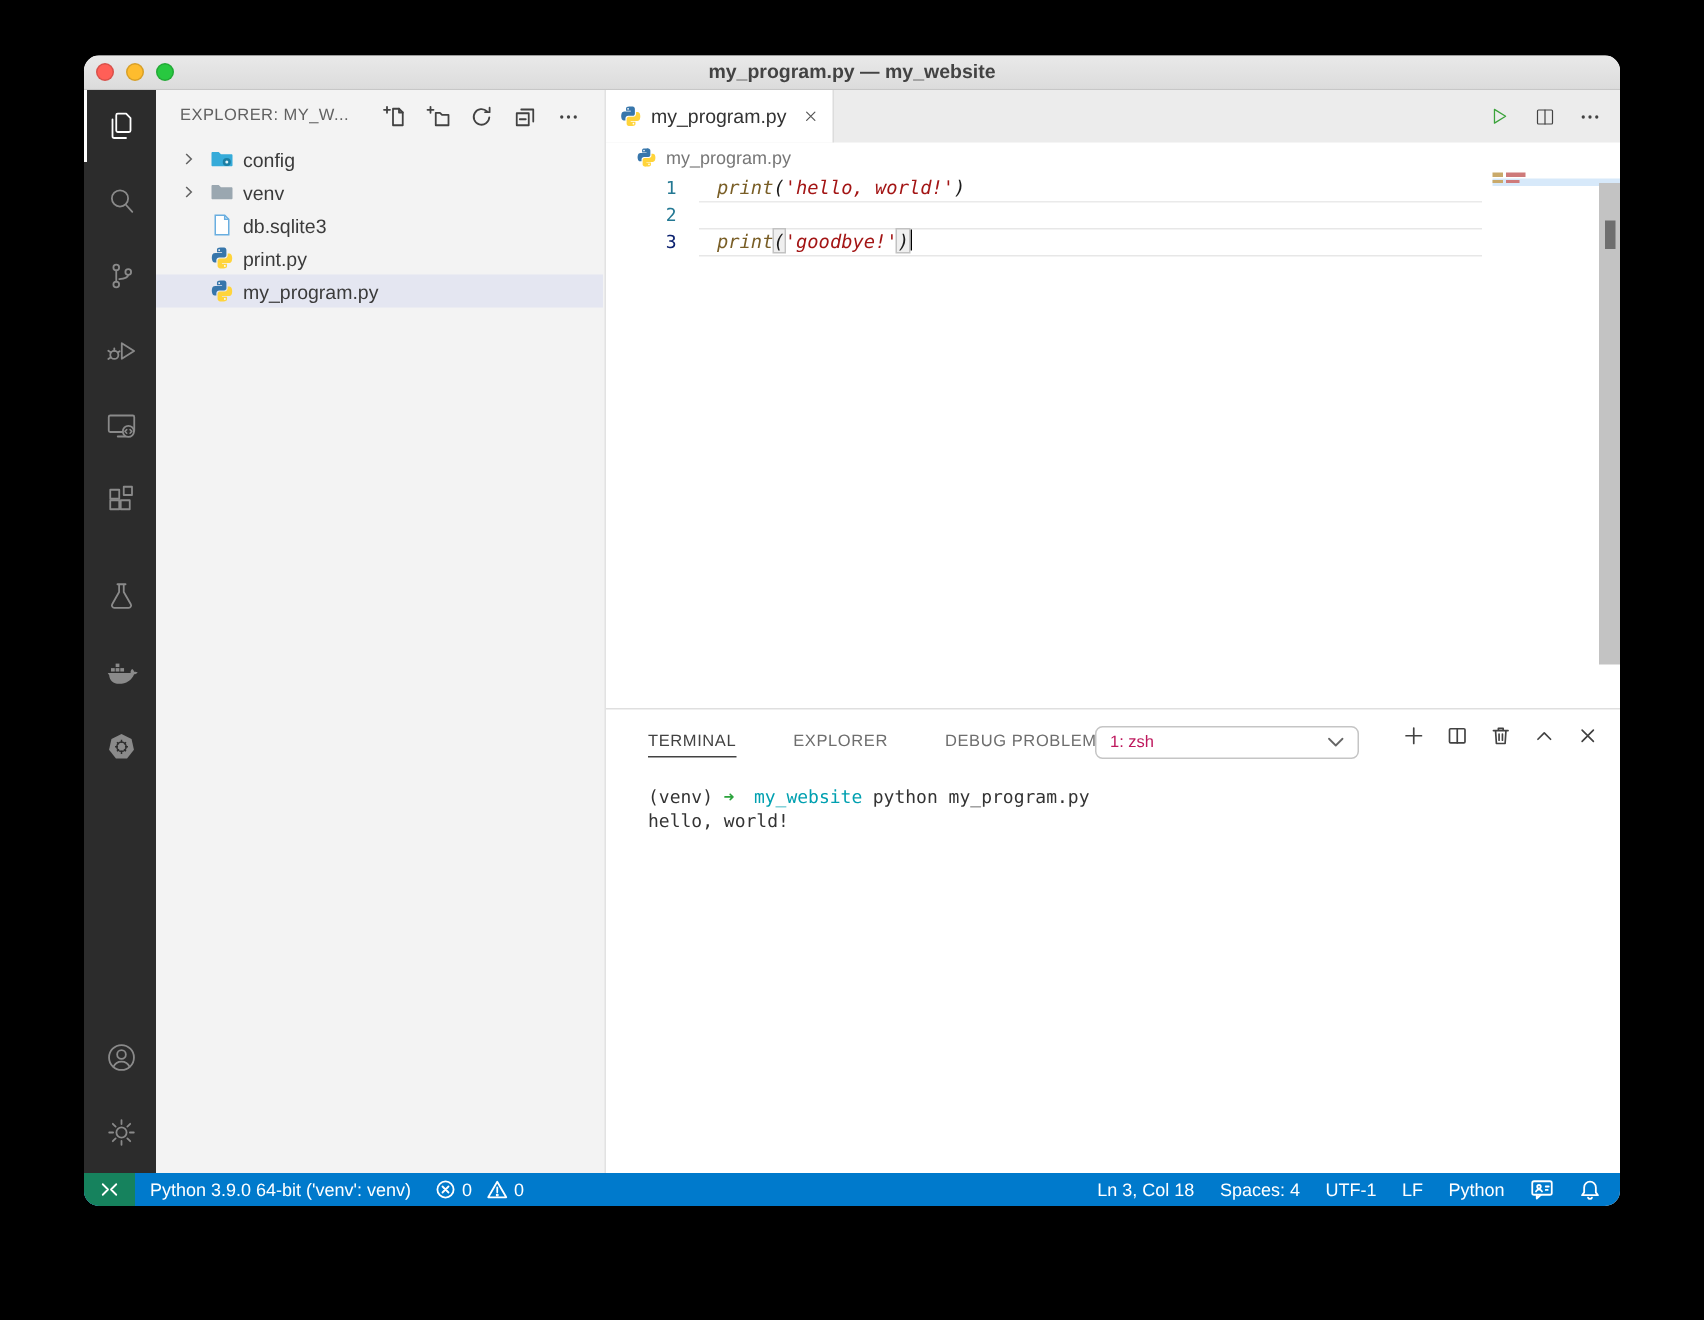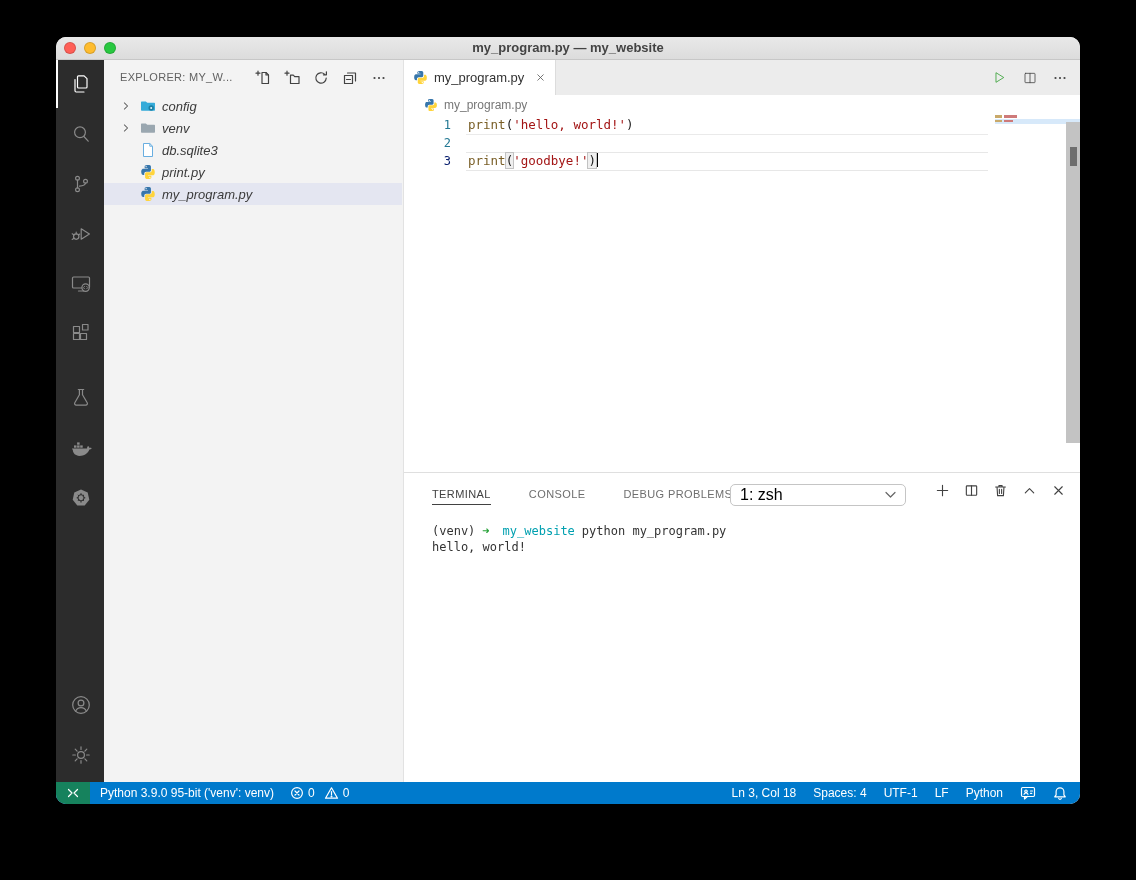--- a/index.html
+++ b/index.html
@@ -31,39 +31,39 @@
     background:#F3F3F3; border-right:1px solid #E2E2E2; }
   .sb-title { position:absolute; left:16px; top:11px; font-size:11px; color:#616161; letter-spacing:.3px; white-space:nowrap; }
   .sb-actions { position:absolute; right:16px; top:10px; display:flex; gap:13px; color:#424242; }
   .sb-actions > div { cursor:pointer; }
   .tree { position:absolute; left:0; right:1px; top:35px; }
   .tree-row { height:22px; display:flex; align-items:center; font-size:13px; color:#3B3B3B; cursor:pointer; }
   .tree-row.selected { background:#E4E6F1; }
   .tr-chevron { width:12px; margin-left:16px; color:#646464; }
   .tr-spacer { width:12px; margin-left:16px; }
   .tr-icon { width:16px; height:16px; margin-left:8px; }
-  .tr-label { margin-left:6px;font-style:italic; }
+  .tr-label { margin-left:6px; }
 
   
   .editor { position:absolute; left:348px; right:0; top:23px; bottom:22px; background:#fff; }
   .tabbar { position:absolute; left:0; right:0; top:0; height:35px; background:#ECECEC; }
   .tab { position:absolute; left:0; top:0; width:152px; height:35px; background:#fff;
     border-right:1px solid #DCDCDC; display:flex; align-items:center; padding:0 9px; gap:6px; cursor:pointer; }
   .tab-label { font-size:13px; color:#333; }
   .tab-close { margin-left:auto; color:#5A5A5A; cursor:pointer; }
   .tab-actions { position:absolute; right:12px; top:0; height:35px; display:flex; align-items:center; gap:14px; color:#424242; }
   .tab-actions > div { cursor:pointer; }
   .breadcrumb { position:absolute; left:0; right:0; top:35px; height:20px; display:flex;
     align-items:center; padding-left:20px; gap:6px; font-size:12px; color:#777; }
 
   .code-line { position:absolute; left:0; right:14px; height:18px; line-height:18px;
     font-family:"DejaVu Sans Mono","Liberation Mono",monospace; font-size:12.5px; }
   .code-line .ln { position:absolute; left:0; width:47px; text-align:right; color:#237893; font-size:12px; }
   .code-line .ln.active { color:#0B216F; }
-  .code-line .lc { position:absolute; left:64px; white-space:pre; }
+  .code-line .lc { position:absolute; left:74px; white-space:pre;font-style:italic; }
   .tok-fn { color:#795E26; } .tok-p { color:#1B1B1B; } .tok-s { color:#A31515; }
   .line1 { top:56px; } .line2 { top:74px; } .line3 { top:92px; }
   .rule-under-line1 { position:absolute; left:62px; width:522px; top:74px; height:0; border-top:1px solid #EAEAEA; }
   .current-line-box { position:absolute; left:62px; width:522px; top:92px; height:19px;
     border-top:1px solid #E7E7E7; border-bottom:1px solid #E7E7E7; }
   .bracket-hl { background:#EFEFEF; outline:1px solid #C2C2C2; }
   .caret { display:inline-block; width:1.5px; height:14px; background:#000; vertical-align:-2px; margin-left:1px; }
 
   
   .mm-line1 { position:absolute; left:591px; top:55px; height:2.5px; display:flex; gap:2px; }
@@ -73,21 +73,21 @@
   .scrollbar { position:absolute; right:0; top:62px; width:14px; height:321px; background:#C3C3C3; cursor:pointer; }
   .scroll-thumb { position:absolute; left:3.5px; top:25px; width:7px; height:19px; background:#6E6E6E; }
 
   
   .panel { position:absolute; left:0; right:0; top:412px; bottom:0; background:#fff; border-top:1px solid #DFDFDF; }
   .panel-tabs { position:absolute; left:28px; top:15px; display:flex; gap:38px; font-size:11px; letter-spacing:.4px; }
   .ptab { color:#6E6E6E; padding-bottom:4px; cursor:pointer; }
   .ptab.active { color:#424242; border-bottom:1px solid #424242; }
   .term-picker { position:absolute; left:326px; top:11px; width:176px; height:22px; background:#fff;
     border:1px solid #C5C5C5; border-radius:5px; display:flex; align-items:center; padding:0 9px;
-    font-size:16px; color:#000000; cursor:pointer; }
+    font-size:11px; color:#be185d; cursor:pointer; }
   .term-picker .chev { margin-left:auto; color:#666; }
   .panel-actions { position:absolute; right:14px; top:10px; display:flex; gap:14px; color:#424242; }
   .panel-actions > div { cursor:pointer; }
   .term { position:absolute; left:28px; top:50px; right:10px;
     font-family:"DejaVu Sans Mono","Liberation Mono",monospace; font-size:12px; line-height:16px; color:#333; }
   .t-arrow { color:#2BA33C; font-weight:bold; margin:0 13px 0 7px; }
   .t-dir { color:#00A0B0; font-weight:normal; }
   .t-cmd { margin-left:7px; }
   .t-cursor { display:inline-block; width:8px; height:13px; border:1px solid #4D4D4D; vertical-align:-2px; margin-left:14px; }
 
@@ -399,21 +399,21 @@
       <span class="mm-dash" style="width:7px;background:#C9A96A"></span>
       <span class="mm-dash" style="width:9px;background:#CE7A7A"></span>
     </div>
     <div class="scrollbar">
       <div class="scroll-thumb"></div>
     </div>
 
     <div class="panel">
       <div class="panel-tabs">
         <span class="ptab active">TERMINAL</span>
-        <span class="ptab">CONSOLE</span>
+        <span class="ptab">EXPLORER</span>
         <span class="ptab">DEBUG PROBLEMS</span>
       </div>
       <div class="term-picker">
         <span>1: zsh</span>
         <span class="chev">
             <svg width="11" height="8" viewBox="0 0 11 8" class="icon-stroke" stroke-width="1.2">
               <path d="M1 1.5l4.5 4.5L10 1.5"></path>
             </svg>
           </span>
       </div>
@@ -455,21 +455,21 @@
 
   <div class="statusbar">
     <div class="sb-remote">
       <span>
           <svg width="14" height="13" viewBox="0 0 14 13" class="icon-stroke" stroke-width="1.4" style="color:#fff">
             <path d="M2.5 2.5L6 6 2.5 9.5M11.5 2.5L8 6l3.5 3.5"></path>
           </svg>
         </span>
     </div>
     <div class="sb-left">
-      <span class="sb-item">Python 3.9.0 95-bit ('venv': venv)</span>
+      <span class="sb-item">Python 3.9.0 64-bit ('venv': venv)</span>
       <span class="sb-item errwarn">
         <span>
             <svg width="14" height="14" viewBox="0 0 14 14" class="icon-stroke" stroke-width="1.1">
               <circle cx="7" cy="7" r="5.4"></circle>
               <path d="M5 5l4 4M9 5l-4 4"></path>
             </svg>
           </span>
         <span>0</span>
         <span style="margin-left:5px">
             <svg width="15" height="14" viewBox="0 0 15 14" class="icon-stroke" stroke-width="1.1">

